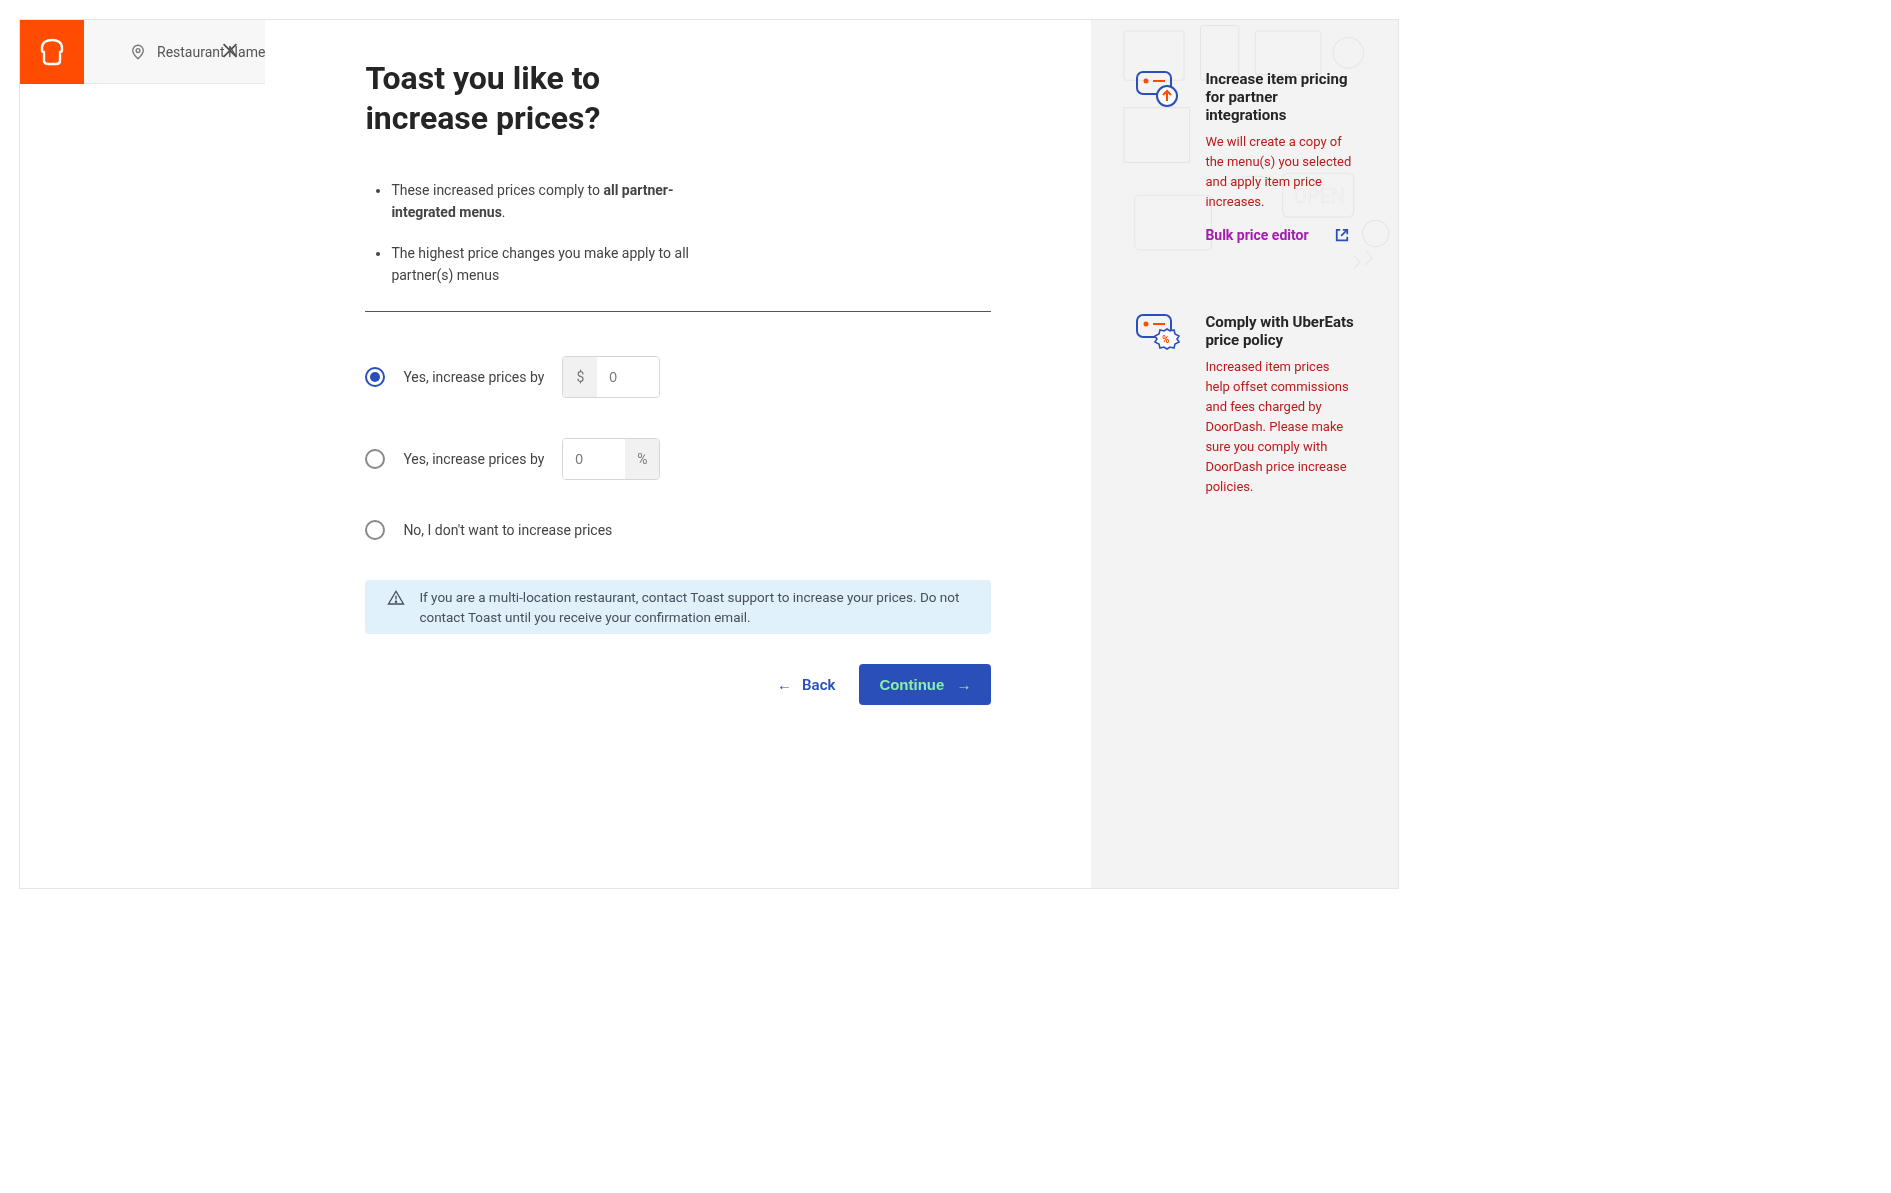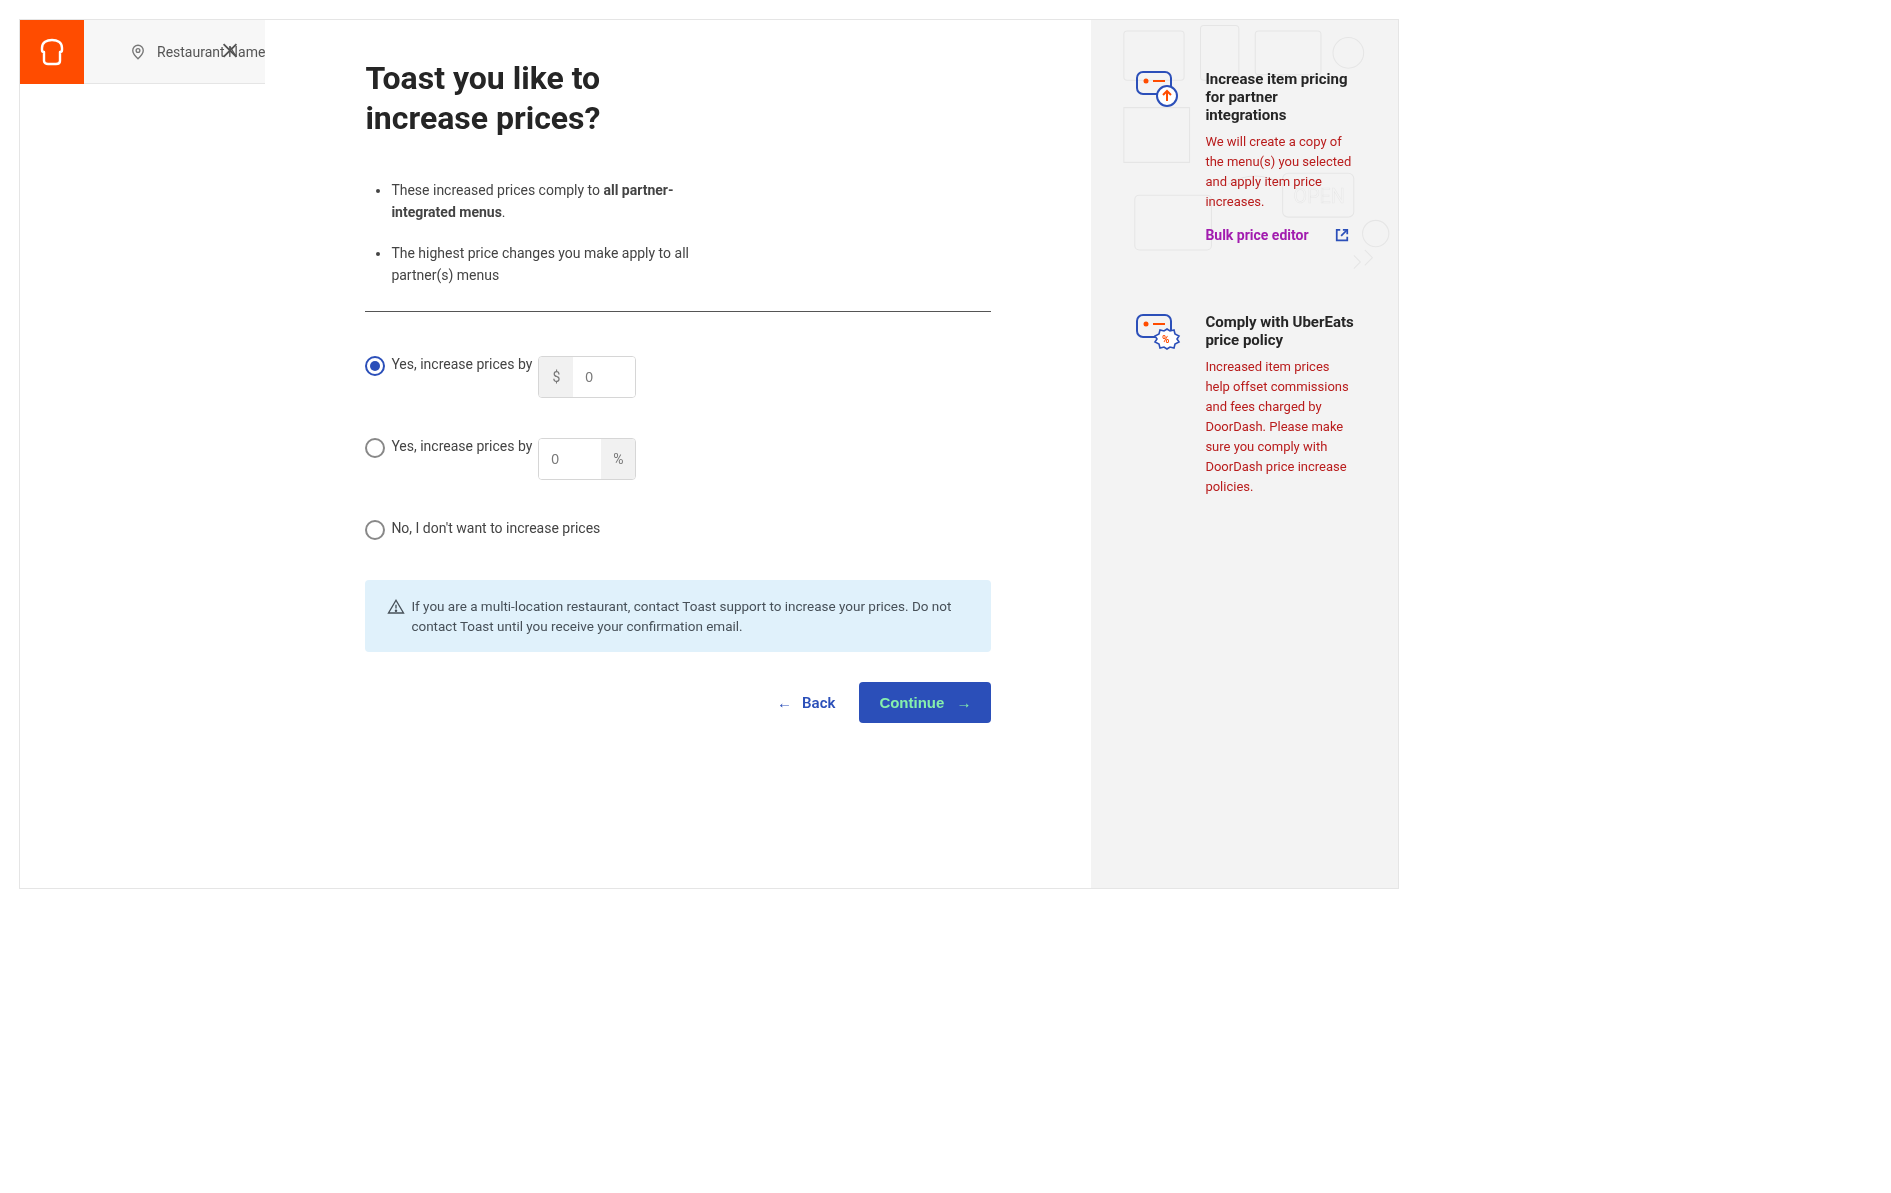--- a/index.html
+++ b/index.html
@@ -127,22 +127,22 @@
 
   .divider {
     border: none;
     border-top: 1px solid #555;
     margin: 10px 0 44px 0;
   }
 
   
   .option {
     display: flex;
-    align-items: flex-start;
-    gap: 6px;
+    align-items: center;
+    gap: 18px;
     margin-bottom: 40px;
   }
   .radio {
     width: 20px; height: 20px;
     border: 2px solid #888;
     border-radius: 50%;
     display: inline-flex;
     align-items: center; justify-content: center;
     cursor: pointer;
     flex-shrink: 0;
@@ -174,23 +174,23 @@
     padding: 0 12px;
     font-size: 14px;
     color: #777;
     background: #fff;
   }
 
   
   .info-box {
     background: #e0f1fb;
     border-radius: 4px;
-    padding: 16px 22px;
-    display: flex;
-    gap: 6px;
+    padding: 7px 22px;
+    display: flex;
+    gap: 14px;
     color: #475058;
     line-height: 1.5;
     font-size: 13.5px;
     margin-top: 6px;
   }
   .info-box svg { width: 18px; height: 18px; flex-shrink: 0; margin-top: 2px; stroke: #475058; }
 
   
   .footer-actions {
     display: flex;

